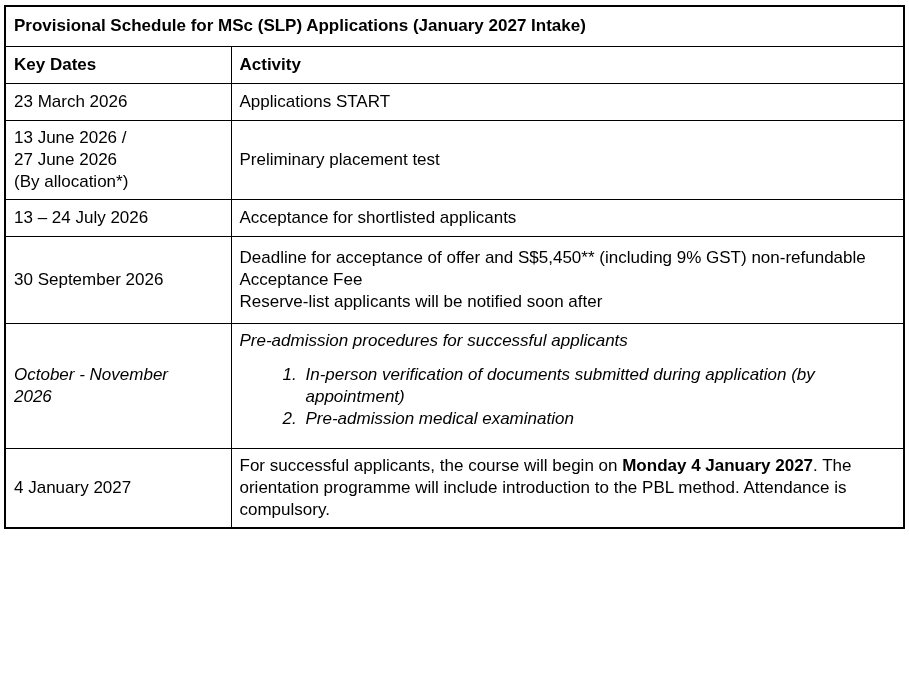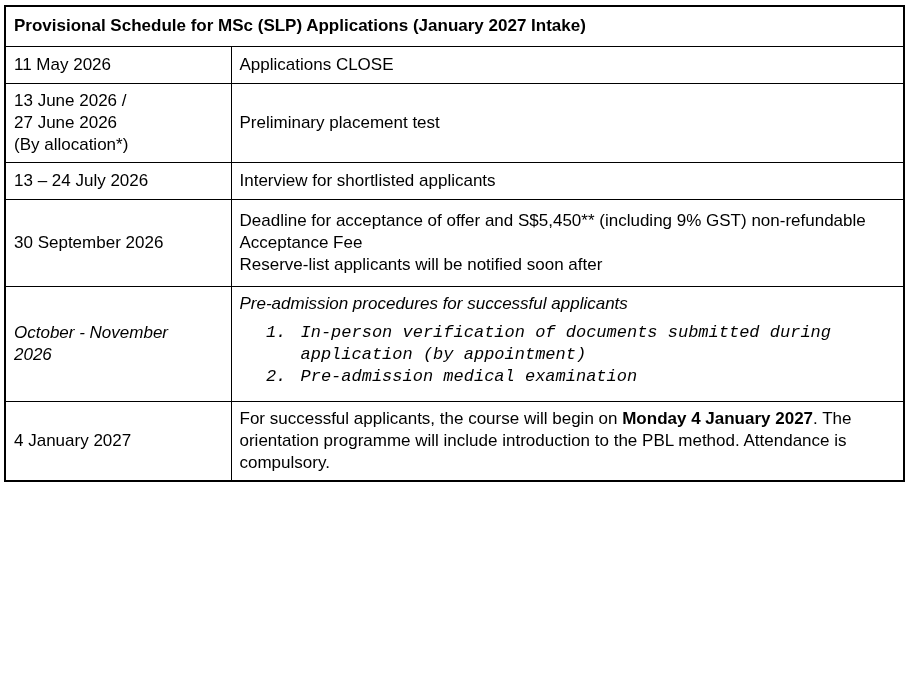--- a/index.html
+++ b/index.html
@@ -38,58 +38,61 @@
   tbody tr:nth-child(1) { height: 37px; }
   tbody tr:nth-child(2) { height: 38px; }
   tbody tr:nth-child(3) { height: 37px; }
   tbody tr:nth-child(4) { height: 87px; }
   tbody tr:nth-child(5) { height: 37px; font-style: italic; }
   tbody tr:nth-child(6) { height: 57px; }
   tbody tr:nth-child(7) { height: 87px; }
   tbody tr:nth-child(8) { height: 116px; }
   tbody tr:nth-child(9) { height: 90px; }
   td ol {
-    margin: 7px;
+    margin: 12px;
     padding-left: 50px;
-    font-family: Liberation Mono, monospace;
   }
   td ol li { padding-left: 4px; }
   .b { font-weight: bold; text-align: right; }
 </style>
 </head>
 <body>
 
 <div class="page">
   <table class="schedule">
     <colgroup>
       <col class="key-col">
       <col>
     </colgroup>
     <thead>
       <tr class="title-row">
         <th colspan="2">Provisional Schedule for MSc (SLP) Applications (January 2027 Intake)</th>
       </tr>
+      <tr class="header-row">
+        <th>Key Dates</th>
+        <th>Activity</th>
+      </tr>
     </thead>
     <tbody id="schedule-body">
         <tr>
-          <td>11 May 2026</td>
+          <td>23 March 2026</td>
           <td>
-            <div><span>Applications CLOSE</span></div>
+            <div><span>Applications START</span></div>
           </td>
         </tr>
         <tr>
           <td>13 June 2026 /<br>27 June 2026<br>(By allocation*)</td>
           <td>
             <div><span>Preliminary placement test</span></div>
           </td>
         </tr>
         <tr>
           <td>13 – 24 July 2026</td>
           <td>
-            <div><span>Interview for shortlisted applicants</span></div>
+            <div><span>Acceptance for shortlisted applicants</span></div>
           </td>
         </tr>
         <tr>
           <td>30 September 2026</td>
           <td>
             <div><span>Deadline for acceptance of offer and S$5,450** (including 9% GST) non-refundable Acceptance Fee</span></div>
             <div><span>Reserve-list applicants will be notified soon after</span></div>
           </td>
         </tr>
         <tr>

